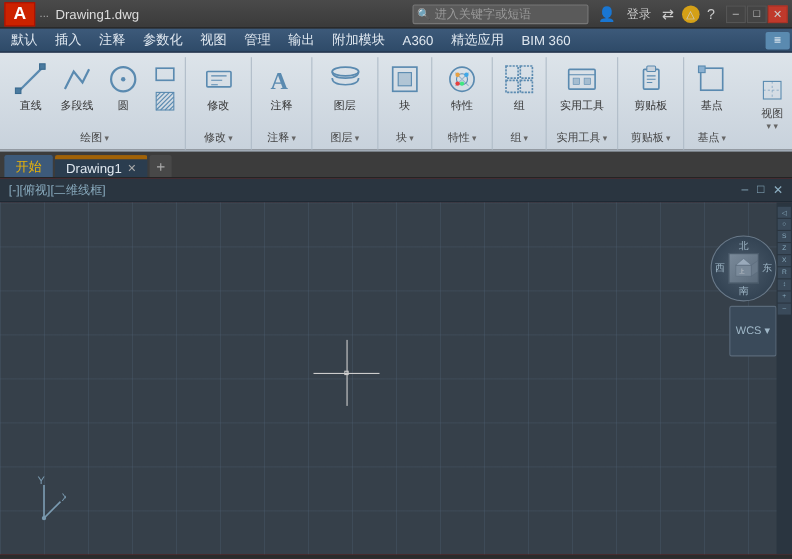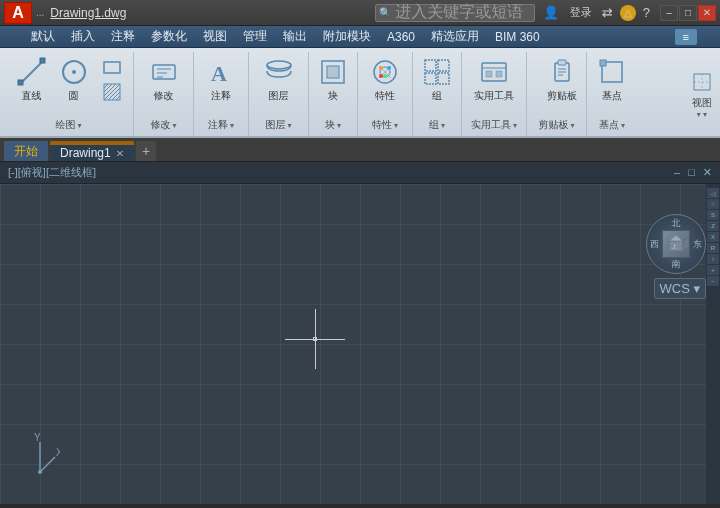--- a/index.html
+++ b/index.html
@@ -78,21 +78,21 @@
       margin-left: 1px;
     }
     .win-btn.close { background: #c0392b; border-color: #a93226; }
 
     
     #menu-bar {
       background: linear-gradient(180deg, #3d5a7a 0%, #2e4a68 100%);
       height: 22px;
       display: flex;
       align-items: center;
-      padding: 0 23px;
+      padding: 0 2px;
       border-bottom: 1px solid #1a3050;
     }
     .menu-item {
       color: #e0e8f0;
       font-size: 12px;
       padding: 2px 8px;
       cursor: pointer;
       border-radius: 2px;
     }
     #menu-right {
@@ -365,22 +365,22 @@
 
     
     #wcs-btn {
       position: absolute;
       right: 14px;
       top: 94px;
       background: #3a4a5a;
       border: 1px solid #5a6a7a;
       border-radius: 2px;
       color: #a0b8c8;
-      font-size: 13px;
-      padding: 2px 5px;
+      font-size: 10px;
+      padding: 16px 5px;
       cursor: pointer;
       display: flex;
       align-items: center;
       gap: 2px;
     }
 
     
     #right-toolbar {
       position: absolute;
       right: 0;
@@ -416,25 +416,25 @@
     }
   </style>
 </head>
 <body>
 
 <div id="title-bar">
   <div id="app-logo">
     <span>A</span>
   </div>
   <span style="color:#aaa;font-size:10px;margin-right:6px;">...</span>
-  <span style="color:#ddd;font-size:12px;flex:1;text-decoration:underline;">Drawing1.dwg</span>
+  <span style="color:#ddd;font-size:12px;flex:1;">Drawing1.dwg</span>
 
   <div id="search-box">
     <span style="color:#999;font-size:10px;margin-right:3px;">🔍</span>
-    <span style="color:#999;font-size:16px;">进入关键字或短语</span>
+    <span style="color:#999;font-size:11px;">进入关键字或短语</span>
   </div>
 
   <div id="title-right-icons">
     <span class="title-icon">👤</span>
     <span class="title-icon" style="font-size:11px;">登录</span>
     <span class="title-icon">⇄</span>
     <span class="title-icon" style="background:#d4a017;border-radius:50%;width:16px;height:16px;display:inline-flex;align-items:center;justify-content:center;font-size:10px;">△</span>
     <span class="title-icon">?</span>
   </div>
 
@@ -472,20 +472,28 @@
           <div class="tool-icon">
             <svg width="30" height="30" viewBox="0 0 30 30">
               <line x1="4" y1="26" x2="26" y2="4" stroke="#5a8ab0" stroke-width="2"></line>
               <rect x="1" y="23" width="5" height="5" fill="#4a7a9f" stroke="#3a6a8f" stroke-width="1"></rect>
               <rect x="23" y="1" width="5" height="5" fill="#4a7a9f" stroke="#3a6a8f" stroke-width="1"></rect>
             </svg>
           </div>
           <div class="tool-label">直线</div>
         </div>
 
+        <div class="tool-btn">
+          <div class="tool-icon">
+            <svg width="30" height="30" viewBox="0 0 30 30">
+              <polyline points="4,24 12,8 20,18 26,6" fill="none" stroke="#5a8ab0" stroke-width="2"></polyline>
+            </svg>
+          </div>
+          <div class="tool-label">多段线</div>
+        </div>
 
         <div class="tool-btn">
           <div class="tool-icon">
             <svg width="30" height="30" viewBox="0 0 30 30">
               <circle cx="15" cy="15" r="11" fill="none" stroke="#5a8ab0" stroke-width="2"></circle>
               <circle cx="15" cy="15" r="2" fill="#5a8ab0"></circle>
             </svg>
           </div>
           <div class="tool-label">圆</div>
         </div>
@@ -652,21 +660,21 @@
         </div>
         <div class="tool-label">实用工具</div>
       </div>
     </div>
     <div class="ribbon-group-label">
       <span>实用工具</span>
       <span class="drop-arrow">▾</span>
     </div>
   </div>
 
-  <div class="ribbon-group" style="min-width:60px;align-items:flex-end;">
+  <div class="ribbon-group" style="min-width:60px;">
     <div class="ribbon-group-tools">
       <div class="tool-btn">
         <div class="tool-icon">
           <svg width="30" height="30" viewBox="0 0 30 30">
             <rect x="8" y="6" width="14" height="18" rx="1" fill="none" stroke="#5a8ab0" stroke-width="1.5"></rect>
             <rect x="11" y="3" width="8" height="5" rx="1" fill="#c8d2dc" stroke="#5a8ab0" stroke-width="1"></rect>
             <line x1="11" y1="12" x2="19" y2="12" stroke="#5a8ab0" stroke-width="1"></line>
             <line x1="11" y1="15" x2="19" y2="15" stroke="#5a8ab0" stroke-width="1"></line>
             <line x1="11" y1="18" x2="16" y2="18" stroke="#5a8ab0" stroke-width="1"></line>
           </svg>

